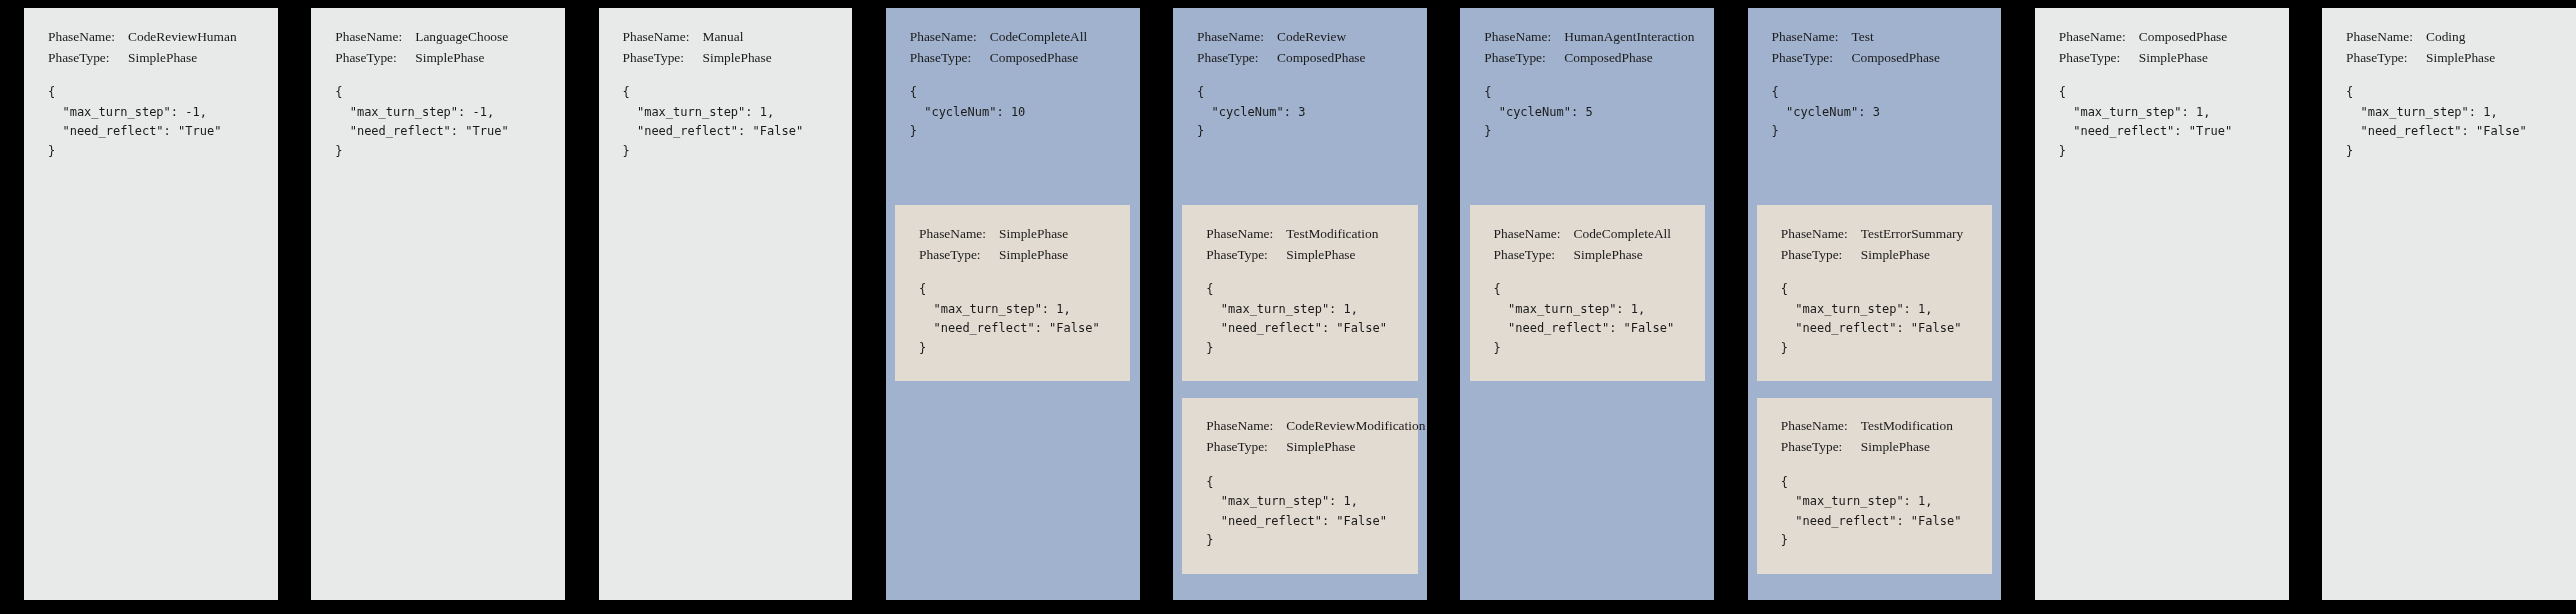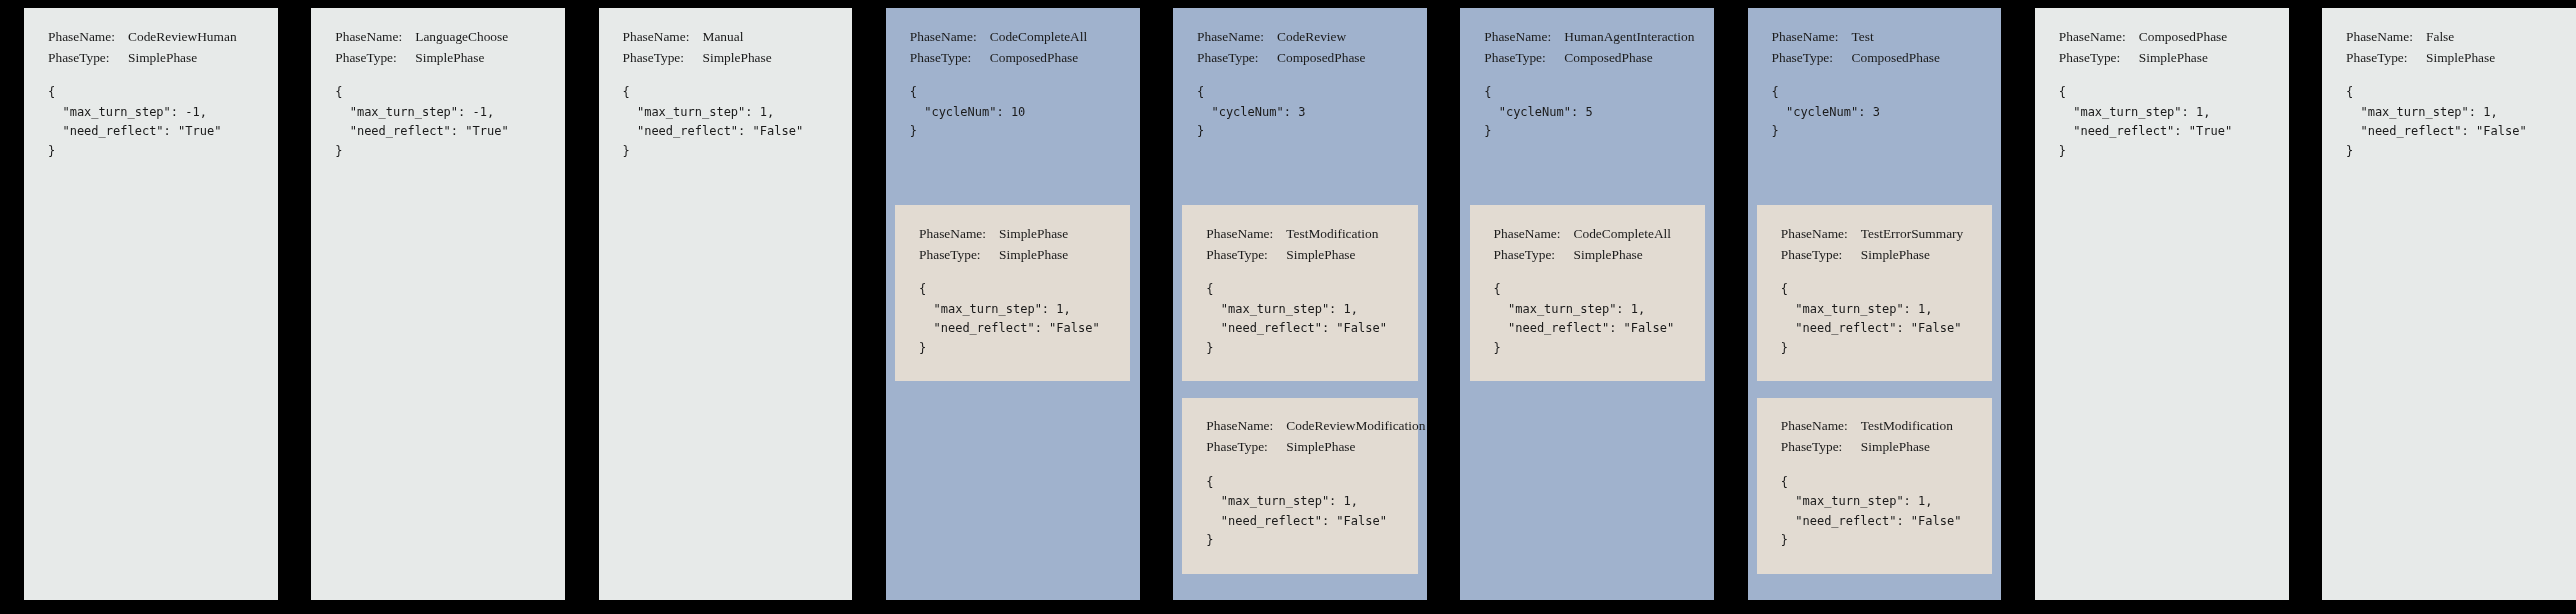--- a/index.html
+++ b/index.html
@@ -268,21 +268,21 @@
           <span class="kv-key">PhaseType:</span>
           <span class="kv-val">SimplePhase</span>
         </div>
         <div class="json-block"><div class="json-line">{</div><div class="json-line">  "max_turn_step": 1,</div><div class="json-line">  "need_reflect": "True"</div><div class="json-line">}</div></div>
       </div>
     </div>
     <div class="phase-col">
       <div class="simple-card">
         <div class="kv-row">
           <span class="kv-key">PhaseName:</span>
-          <span class="kv-val">False</span>
+          <span class="kv-val">Coding</span>
         </div>
         <div class="kv-row">
           <span class="kv-key">PhaseType:</span>
           <span class="kv-val">SimplePhase</span>
         </div>
         <div class="json-block"><div class="json-line">{</div><div class="json-line">  "max_turn_step": 1,</div><div class="json-line">  "need_reflect": "False"</div><div class="json-line">}</div></div>
       </div>
     </div>
   </div>
 

